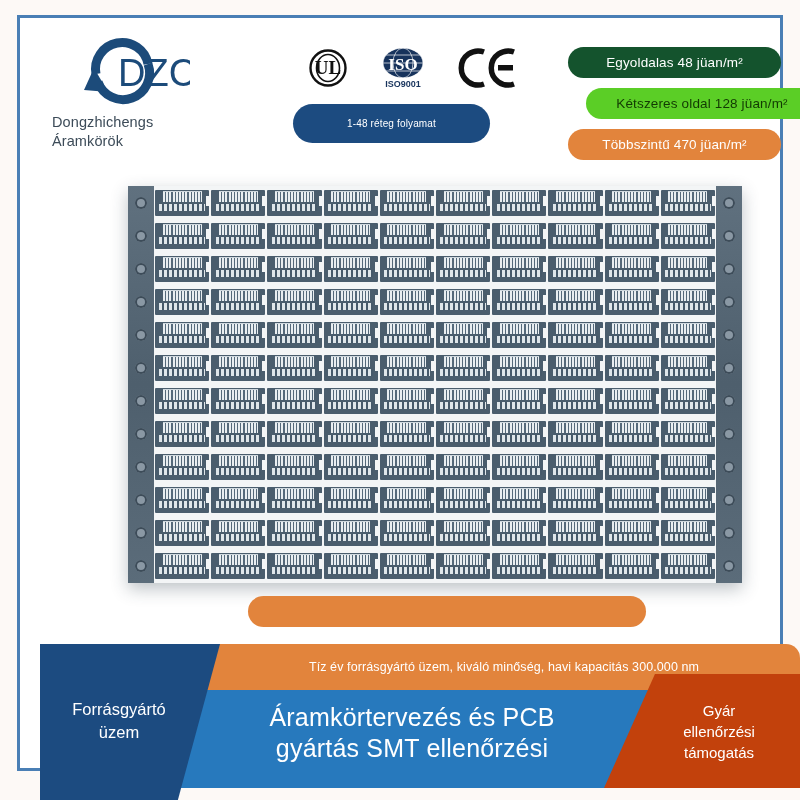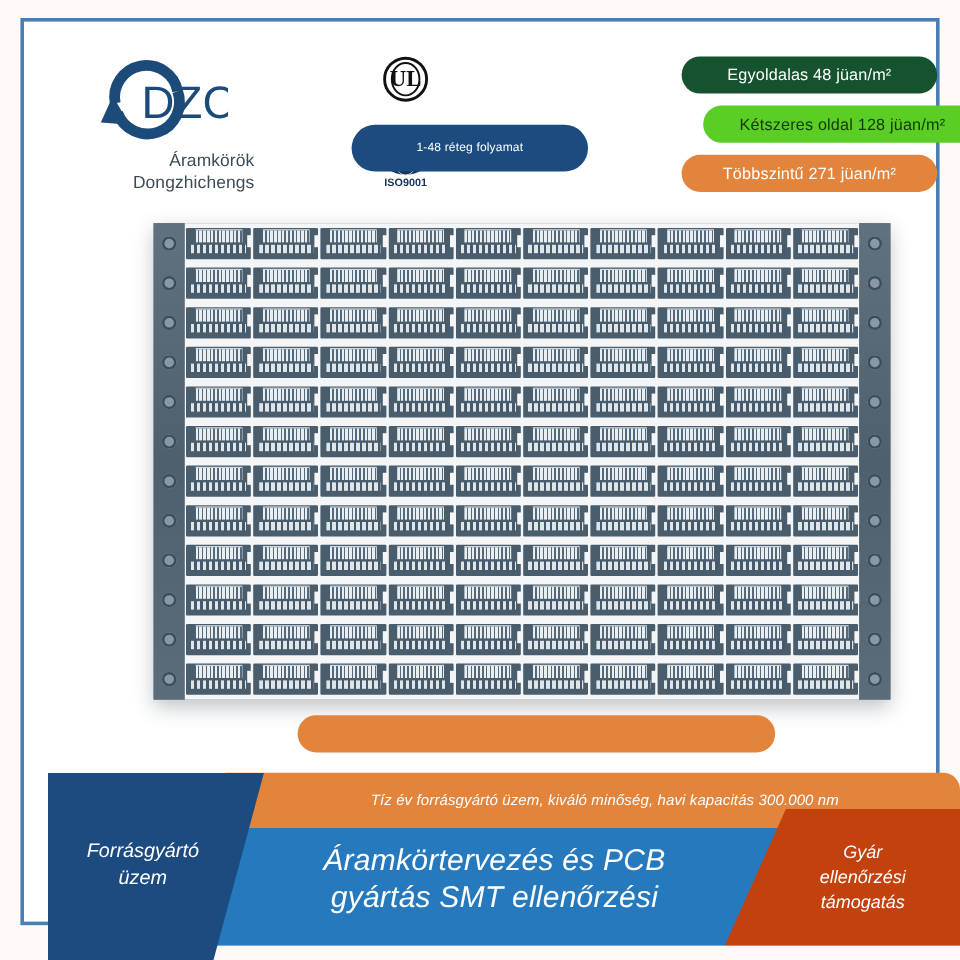--- a/index.html
+++ b/index.html
@@ -27,24 +27,24 @@
     height: 756px;
     border: 3px solid #4a7fb5;
     background: #ffffff;
     box-sizing: border-box;
   }
 
   
   .logo-block {
     position: absolute;
     left: 32px;
-    top: 24px;
+    top: 12px;
     width: 160px;
     height: 125px;
-    text-align: right;
+    text-align: left;
   }
   .logo-mark {
     position: relative;
     width: 116px;
     height: 82px;
     margin: 0 auto;
   }
   .logo-mark svg { display:block; }
   .logo-sub {
     font-size: 14.5px;
@@ -55,21 +55,20 @@
   }
 
   
   .certs {
     position: absolute;
     left: 288px;
     top: 28px;
     display: flex;
     align-items: center;
     gap: 28px;
-    flex-direction: column;
   }
   .cert { display:flex; align-items:center; justify-content:center; }
   .cert-ul { width: 40px; height: 40px; }
   .cert-iso { width: 54px; height: 44px; }
   .cert-ce { width: 60px; height: 40px; }
 
   
   .pill {
     position: absolute;
     border-radius: 999px;
@@ -193,21 +192,20 @@
     border-radius: 999px;
   }
 
   
   .banner {
     position: absolute;
     left: 20px;
     top: 626px;
     width: 760px;
     height: 144px;
-    font-style: italic;
   }
   .banner-mid {
     position: absolute;
     left: 0; right: 0; top: 44px; bottom: 0;
     background: #2779bd;
   }
   .banner-orange {
     position: absolute;
     left: 148px;
     top: 0;
@@ -285,22 +283,22 @@
 
           <path d="M22 44 A26 26 0 0 1 74 34" fill="none" stroke="#1c4b7a" stroke-width="9" stroke-linecap="butt"></path>
 
           <path d="M74 34 A26 26 0 0 1 24 52" fill="none" stroke="#1c4b7a" stroke-width="9" stroke-linecap="butt"></path>
 
           <polygon points="10,60 34,62 20,38" fill="#1c4b7a"></polygon>
 
           <text x="44" y="56" font-family="'Liberation Sans', sans-serif" font-size="38" fill="#1c4b7a" letter-spacing="0">DZC</text>
         </svg>
       </div>
+      <div class="logo-sub">Dongzhichengs</div>
       <div class="logo-sub">Áramkörök</div>
-      <div class="logo-sub">Dongzhichengs</div>
     </div>
 
     <div class="certs">
 
       <div class="cert cert-ul">
         <svg width="40" height="40" viewBox="0 0 40 40">
           <circle cx="20" cy="20" r="17.5" fill="none" stroke="#111" stroke-width="2.4"></circle>
           <text x="20" y="26" text-anchor="middle" font-family="'Liberation Serif', serif" font-weight="bold" font-size="19" fill="#111">UL</text>
           <ellipse cx="20" cy="20" rx="11.5" ry="13.5" fill="none" stroke="#111" stroke-width="1.6"></ellipse>
         </svg>
@@ -327,21 +325,21 @@
           <path d="M56 4 A17 17 0 1 0 56 36" fill="none" stroke="#111" stroke-width="5.5"></path>
           <rect x="40" y="17" width="15" height="5.5" fill="#111"></rect>
         </svg>
       </div>
 
     </div>
 
     <div class="pill pill-layer">1-48 réteg folyamat</div>
     <div class="pill pill-single">Egyoldalas 48 jüan/m²</div>
     <div class="pill pill-double">Kétszeres oldal 128 jüan/m²</div>
-    <div class="pill pill-multi">Többszintű 271 jüan/m²</div>
+    <div class="pill pill-multi">Többszintű 470 jüan/m²</div>
 
     <div class="pcb-wrap">
       <div class="pcb-rail left">
         <span class="rail-hole"></span>
         <span class="rail-hole"></span>
         <span class="rail-hole"></span>
         <span class="rail-hole"></span>
         <span class="rail-hole"></span>
         <span class="rail-hole"></span>
         <span class="rail-hole"></span>

